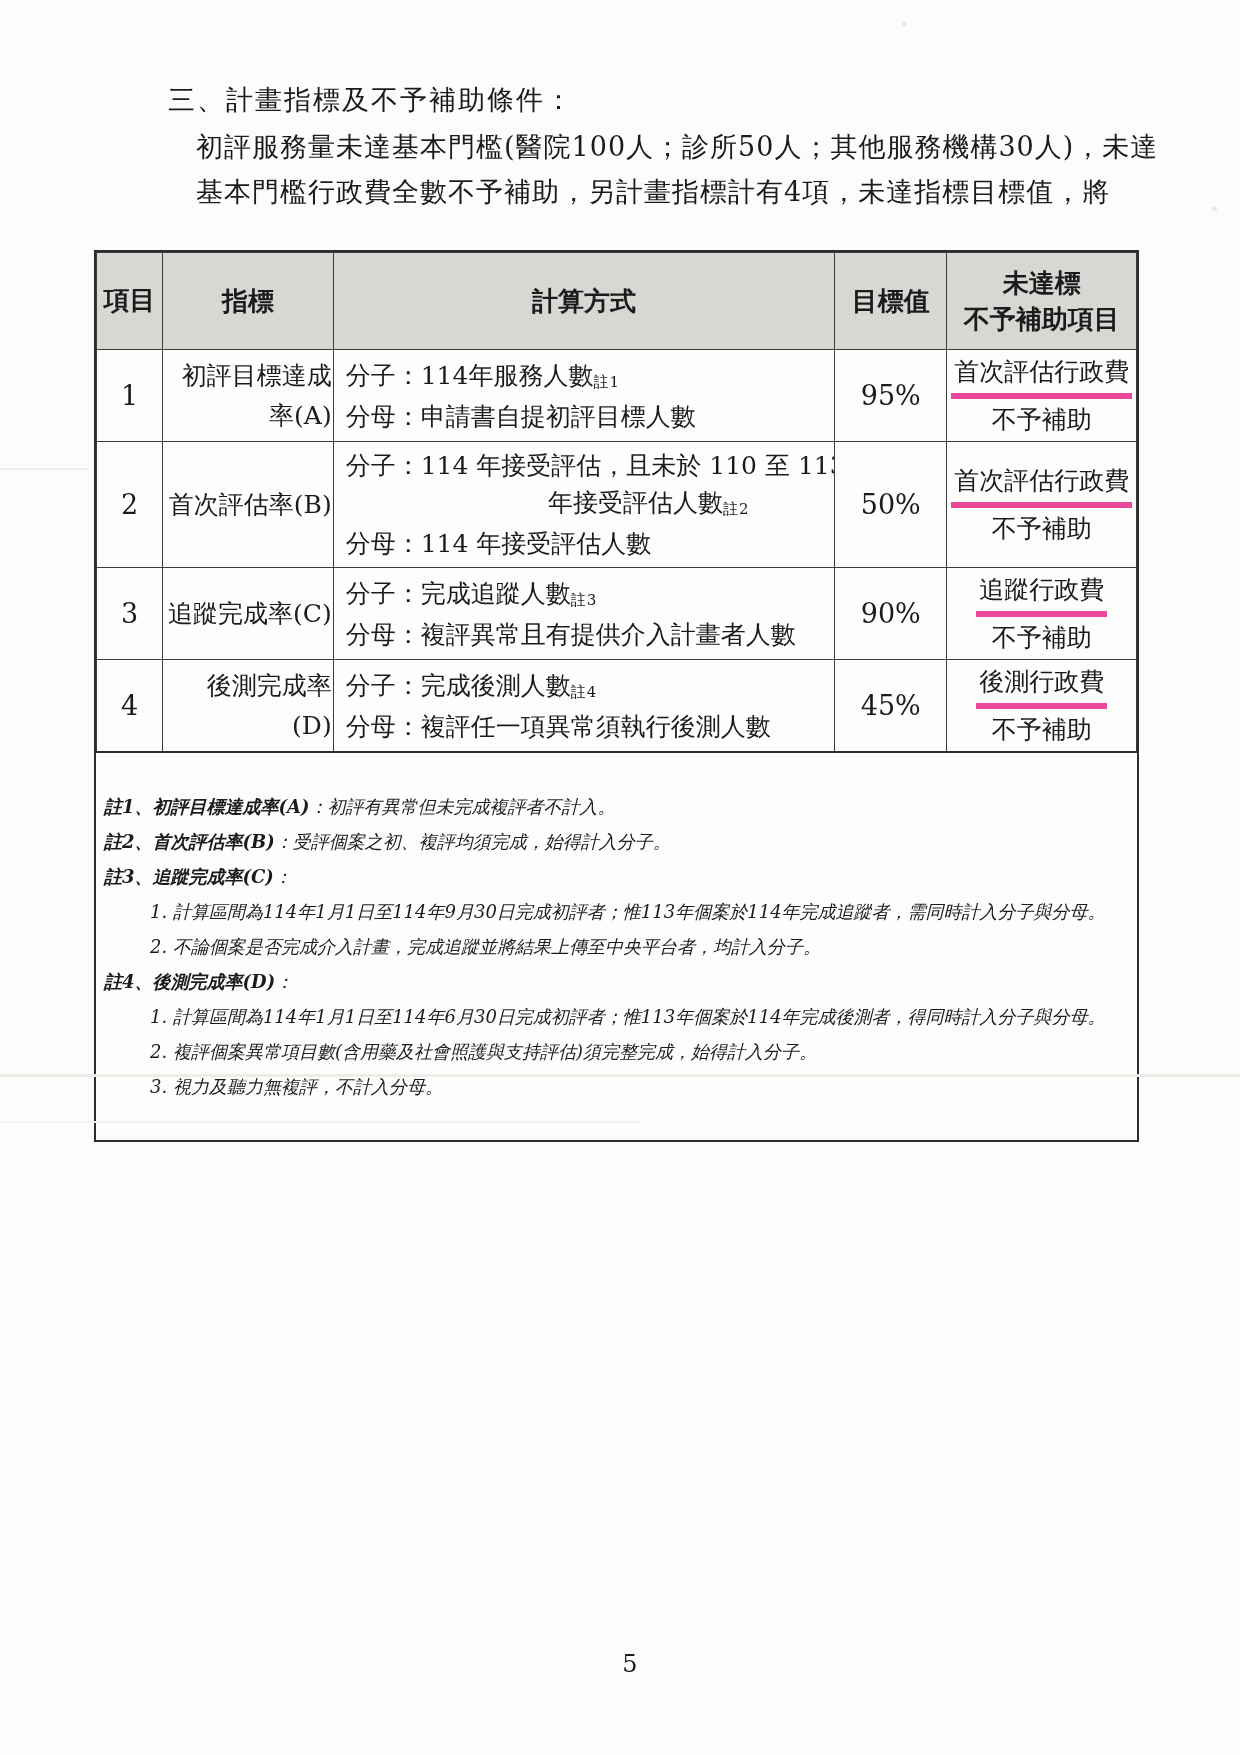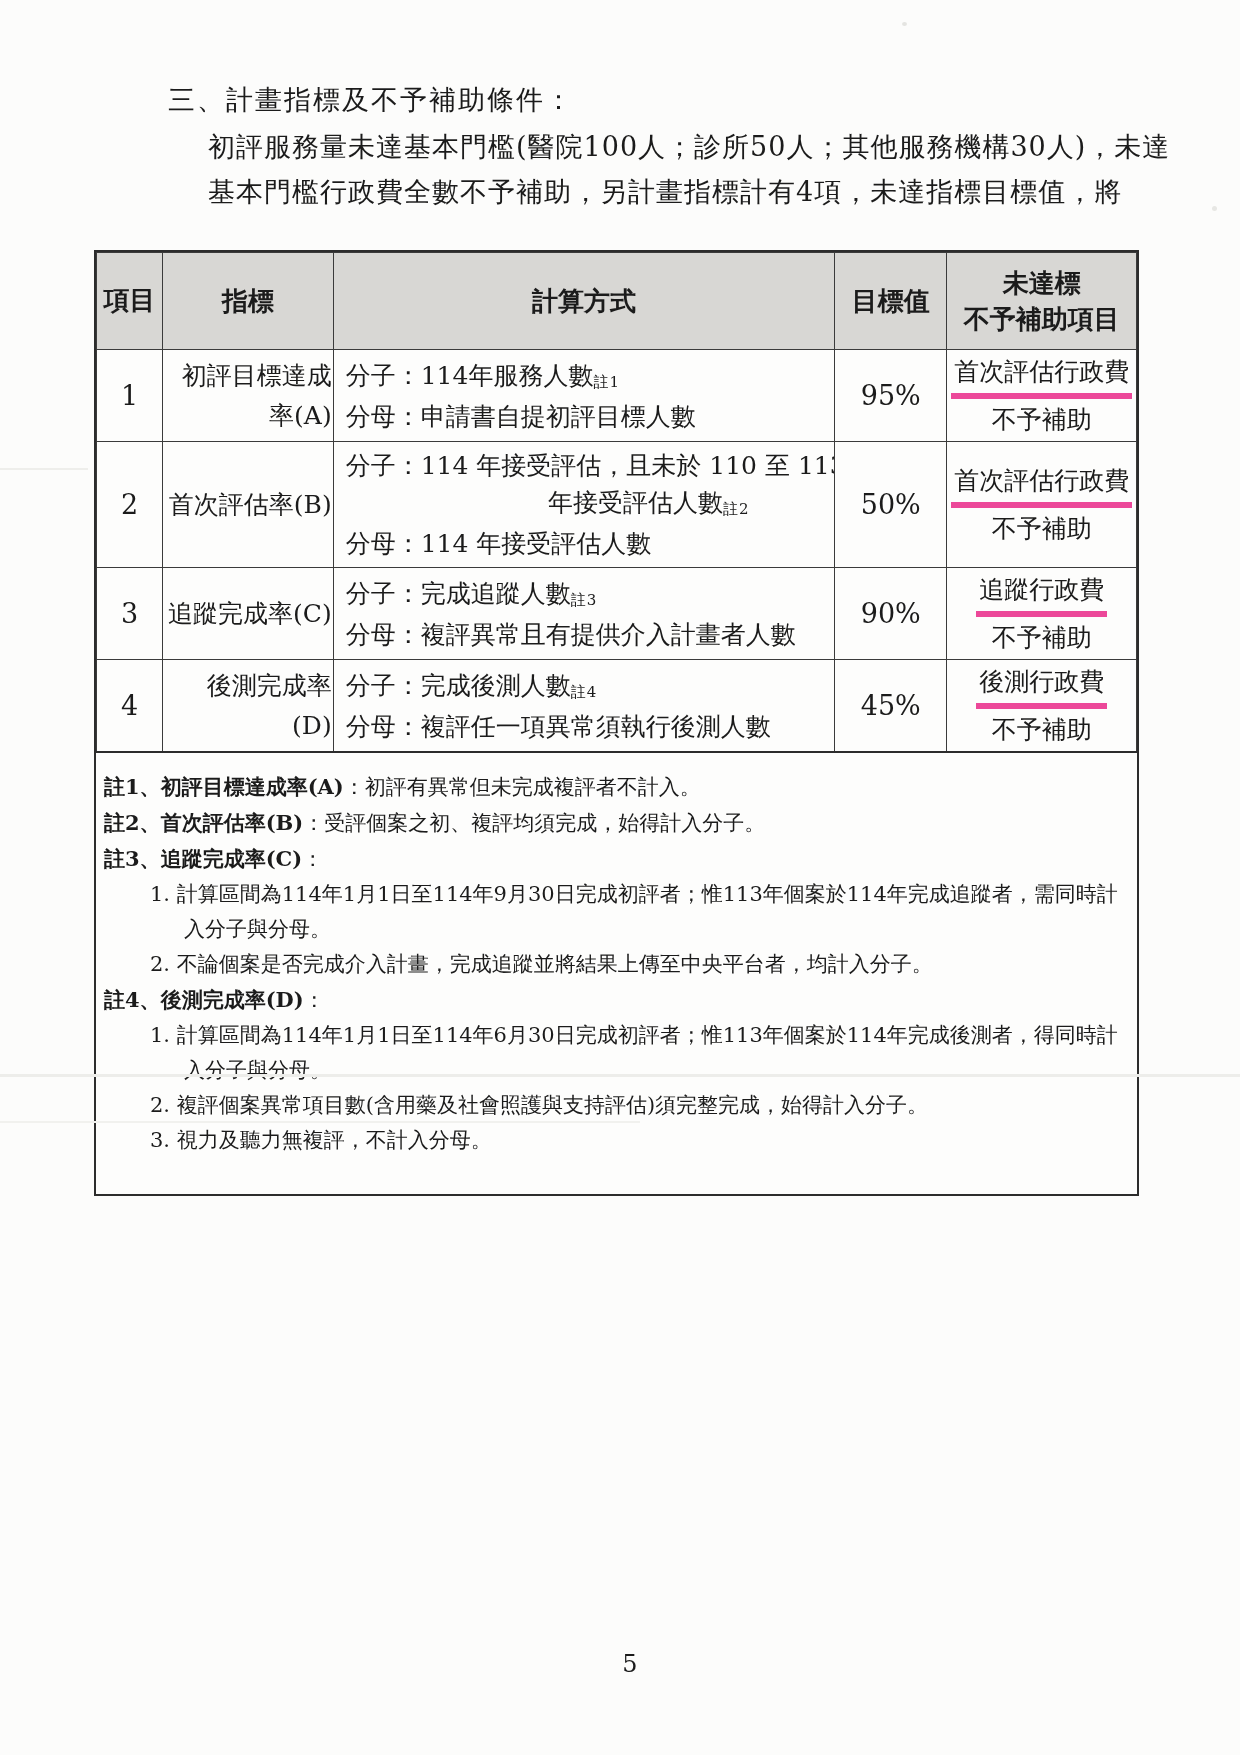--- a/index.html
+++ b/index.html
@@ -2,21 +2,21 @@
 <html><head>
 <meta charset="utf-8">
 <style>
   html,body { margin:0; padding:0; background:#ffffff; }
   .doc {
     position:relative; width:1240px; height:1755px; overflow:hidden;
     background:#fcfcfb; color:#1b1b1b;
     font-family:"DejaVu Serif","Liberation Serif",serif;
   }
   .heading { position:absolute; left:168px; top:82px; font-size:27px; letter-spacing:2px; white-space:nowrap; }
-  .intro { position:absolute; left:208px; top:124px; width:900px; font-size:27px; line-height:45px; }
+  .intro { position:absolute; left:196px; top:124px; width:900px; font-size:27px; line-height:45px; }
   .intro div { white-space:nowrap; letter-spacing:1px; }
 
   .boxwrap { position:absolute; left:94px; top:250px; width:1041px; border:2px solid #2c2c2c; background:#fdfdfc; }
   table.ind { border-collapse:collapse; width:100%; table-layout:fixed; border-bottom:2px solid #2c2c2c; }
   table.ind th, table.ind td { border:1px solid #3b3b3b; overflow:hidden; }
   thead th { background:#d8d7d4; font-weight:bold; font-size:26px; height:78px; text-align:center; vertical-align:middle; }
   th.h-item { line-height:36px; padding:9px 4px;font-family:Liberation Serif, serif; }
   th.h-pen div { line-height:36px; }
   tbody tr:nth-child(1) { height:90px; }
   tbody tr:nth-child(2) { height:116px; }
@@ -25,21 +25,21 @@
   td.c-no { text-align:center; font-size:27px; vertical-align:middle; }
   td.c-ind { text-align:right; font-size:25px; line-height:40px; vertical-align:middle; }
   td.c-calc { font-size:25px; line-height:37px; padding:5px 2px 5px 12px; vertical-align:middle; }
   td.c-calc .calc-line { white-space:nowrap; }
   td.c-calc .indent { padding-left:120px;text-align:center; }
   .sup { font-size:15px; position:relative; top:3px; letter-spacing:1px; }
   td.c-target { text-align:center; font-size:27px; vertical-align:middle; }
   td.c-pen { text-align:center; font-size:25px; line-height:41px; vertical-align:middle; }
   .pen-u { display:inline-block; border-bottom:6px solid #ec4899; padding:0 3px 1px 3px; }
 
-  .notes { padding:16px 16px 36px 8px; font-size:21px; line-height:35px; }
+  .notes { padding:36px 16px 36px 8px; font-size:18px; line-height:35px;font-style:italic; }
   .note-label, .note-name { font-weight:bold; }
   .note-item { margin-left:80px; text-indent:-34px; }
 
   .pagenum { position:absolute; left:570px; top:1650px; width:120px; text-align:center; font-size:24px; }
 
   .artifact { position:absolute; pointer-events:none; }
   .a1 { left:0; top:1074px; width:1240px; height:3px; background:#ededea; }
   .a2 { left:0; top:1121px; width:640px; height:2px; background:#f1f1ee; }
   .a3 { left:0; top:468px; width:88px; height:2px; background:#eeeeeb; }
   .a4 { left:902px; top:22px; width:5px; height:4px; background:#e4e4e1; border-radius:50%; }

